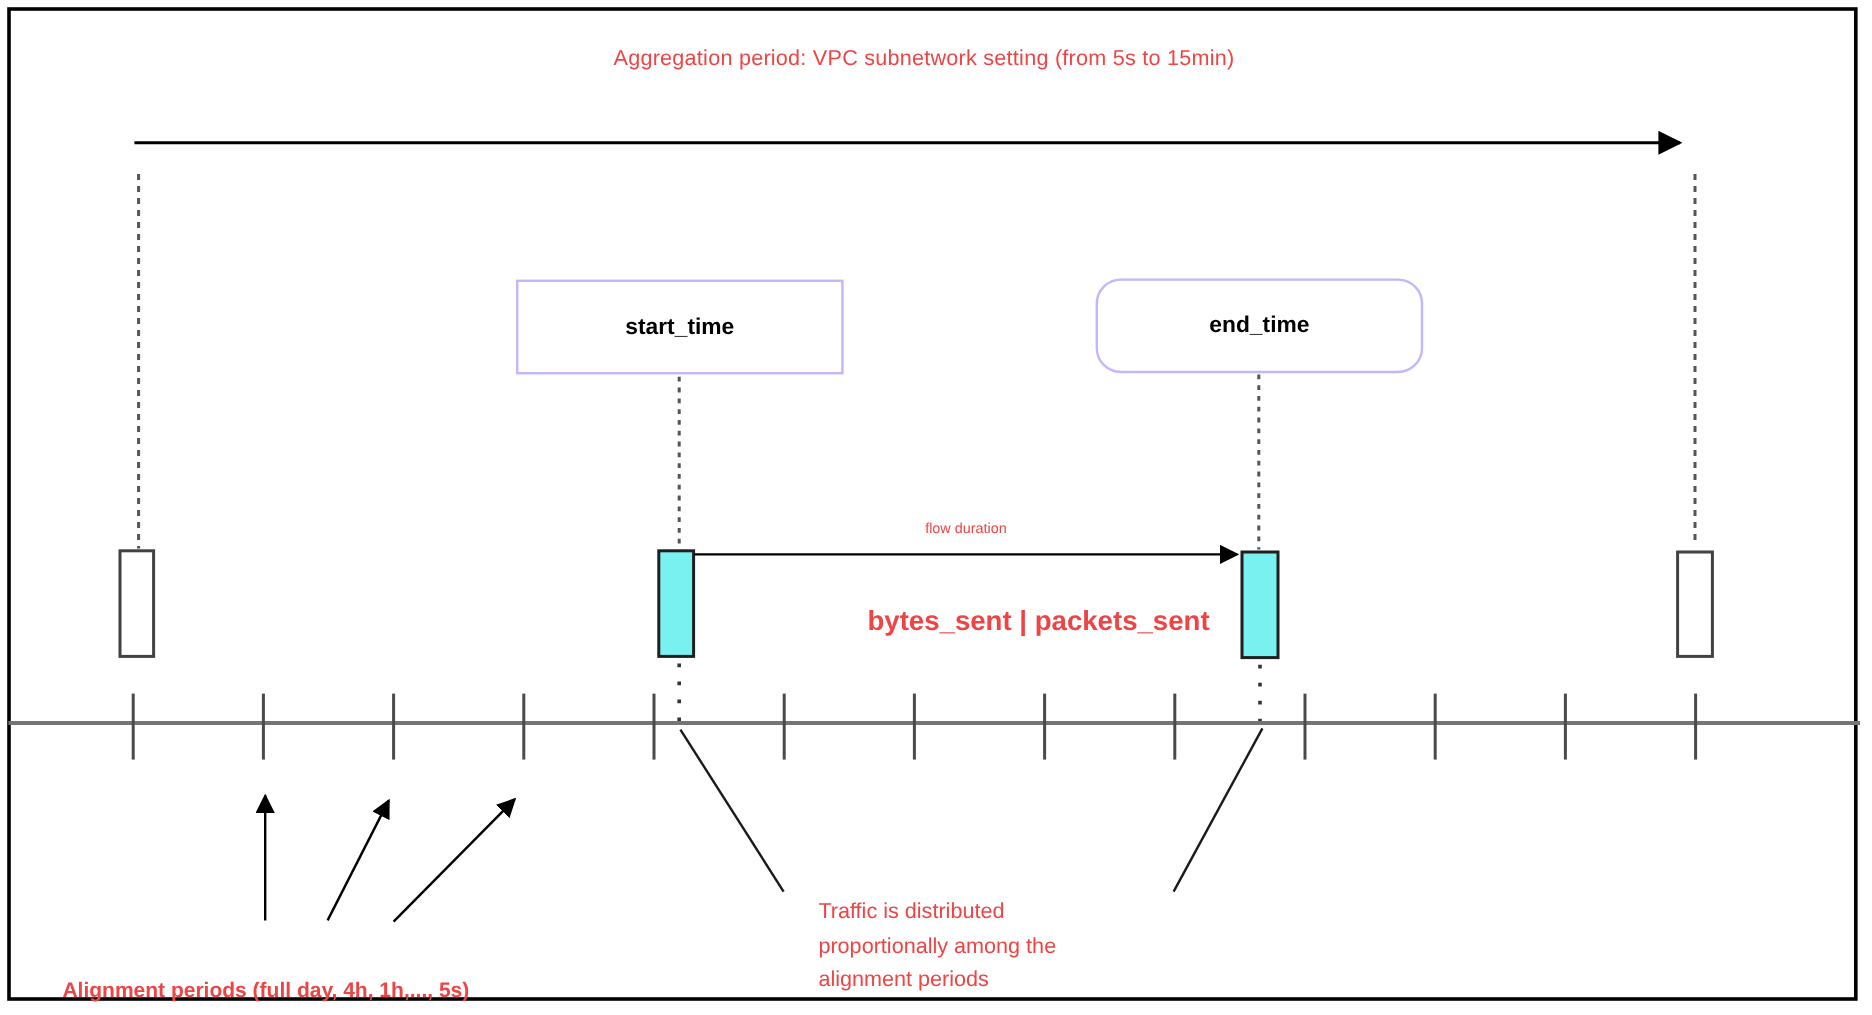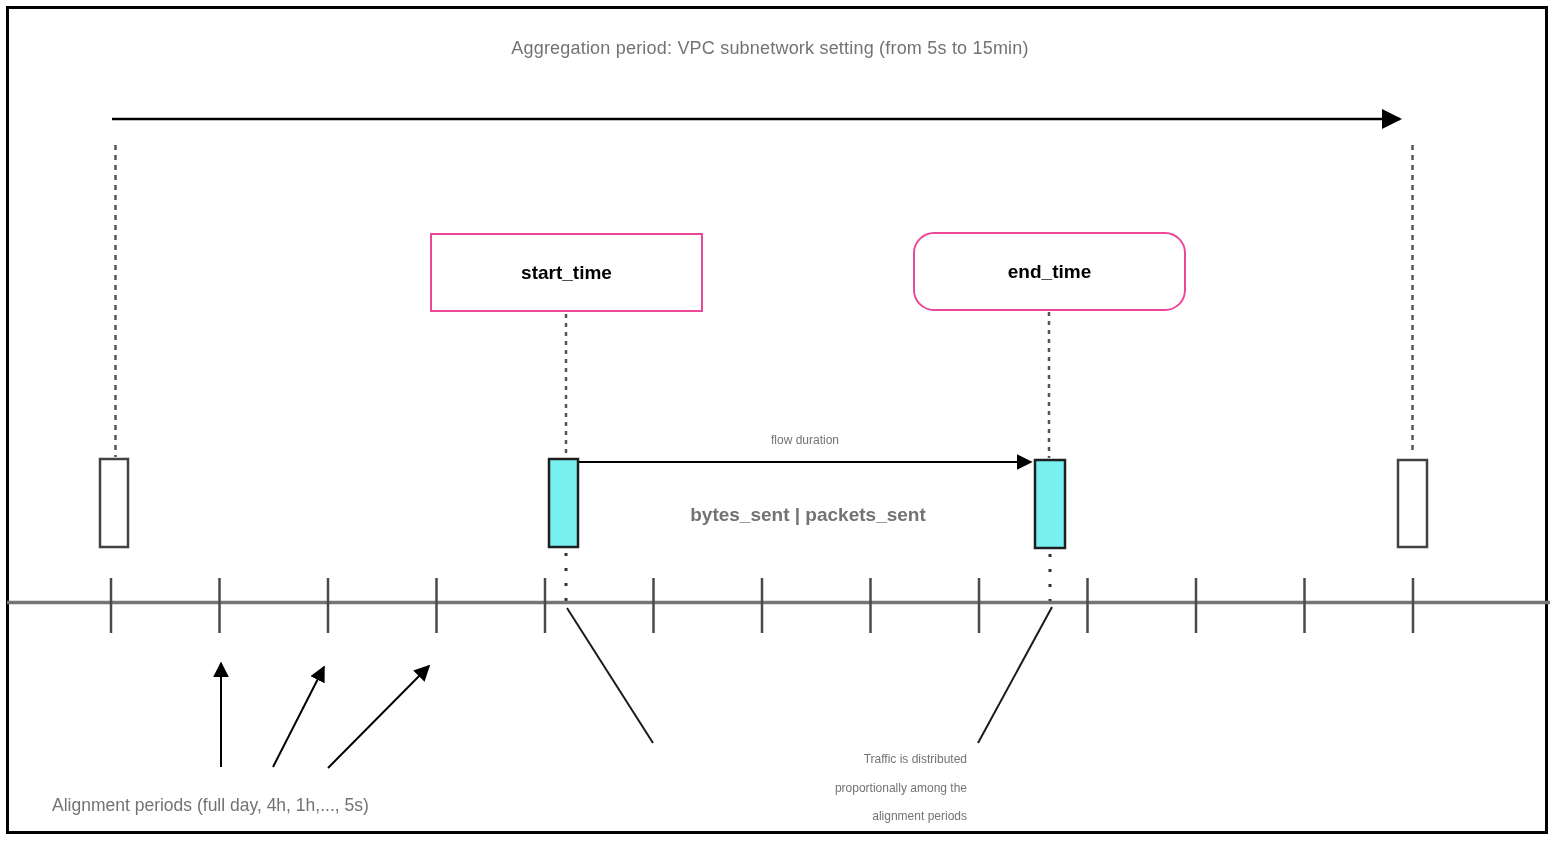--- a/index.html
+++ b/index.html
@@ -26,35 +26,35 @@
   }
   .shapes {
     position: absolute;
     left: 0;
     top: 0;
     width: 1560px;
     height: 846px;
   }
   .txt {
     position: absolute;
-    color: #737373;
+    color: #ef4444;
   }
   .title {
     left: 0;
     top: 38px;
     width: 1540px;
     text-align: center;
     font-size: 18px;
     letter-spacing: 0.2px;
   }
   .timebox {
     position: absolute;
     width: 273px;
     height: 79px;
-    border: 2px solid #ec4899;
+    border: 2px solid #c4b5fd;
     background: #ffffff;
     box-sizing: border-box;
     display: flex;
     align-items: center;
     justify-content: center;
     font-weight: bold;
     font-size: 19px;
   }
   .timebox.start { left: 430px; top: 233px; }
   .timebox.end   { left: 913px; top: 232px; border-radius: 21px; }
@@ -62,36 +62,37 @@
     left: 705px;
     top: 433px;
     width: 200px;
     text-align: center;
     font-size: 12px;
   }
   .metrics-label {
     left: 608px;
     top: 504px;
     width: 400px;
-    text-align: center;
-    font-size: 19px;
+    text-align: right;
+    font-size: 23px;
     font-weight: bold;
   }
   .alignment-label {
     left: 52px;
-    top: 795px;
+    top: 815px;
     width: 440px;
     font-size: 17.5px;
+    font-weight: bold;
   }
   .traffic-note {
-    left: 667px;
+    left: 682px;
     top: 745px;
     width: 300px;
-    text-align: right;
-    font-size: 12px;
+    text-align: left;
+    font-size: 18px;
     line-height: 28.5px;
     white-space: pre-line;
   }
 </style>
 </head>
 <body>
 
 <div class="canvas">
 
   <div class="frame"></div>

